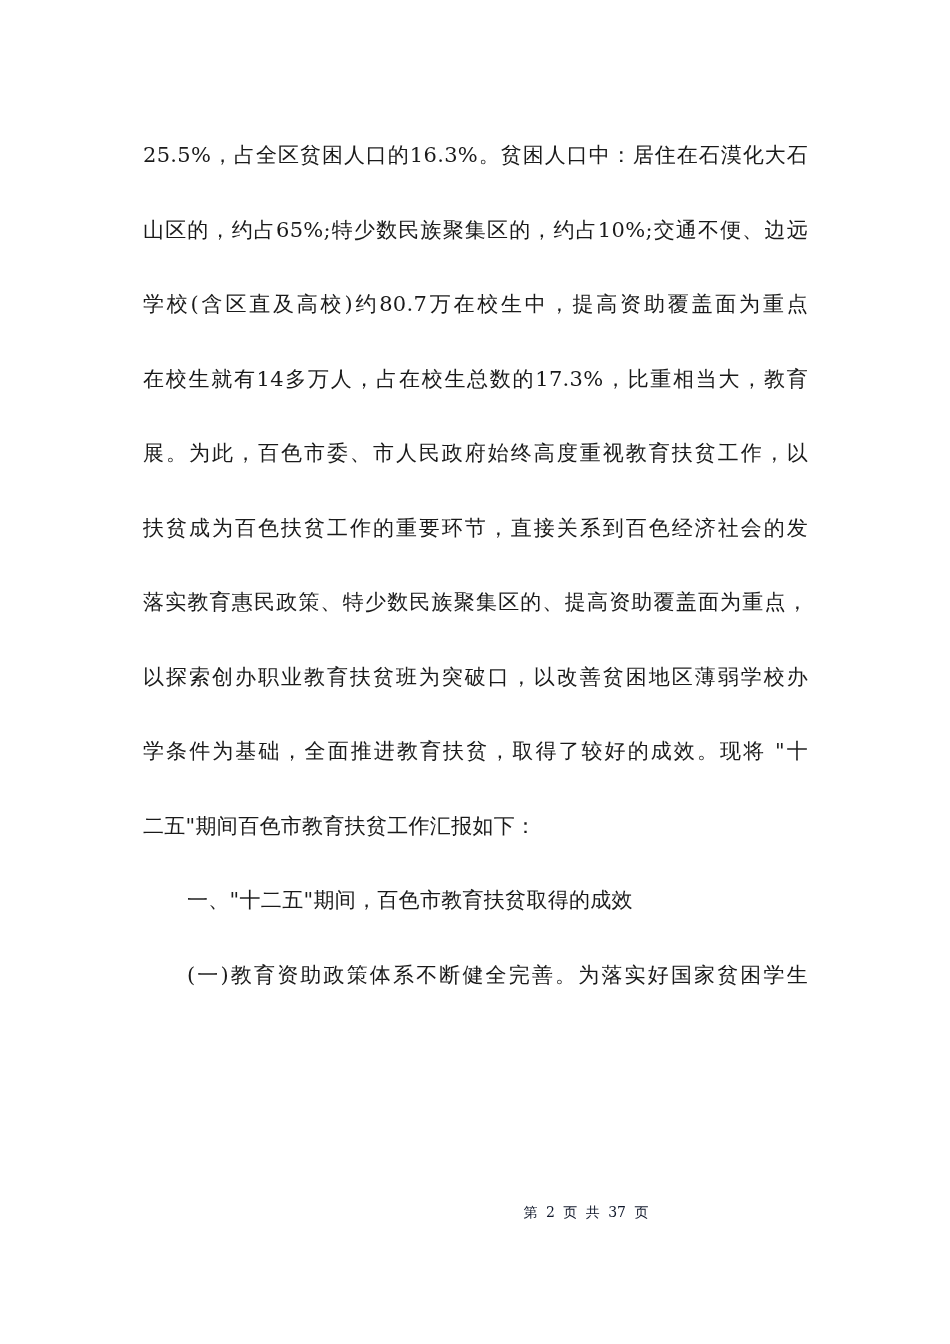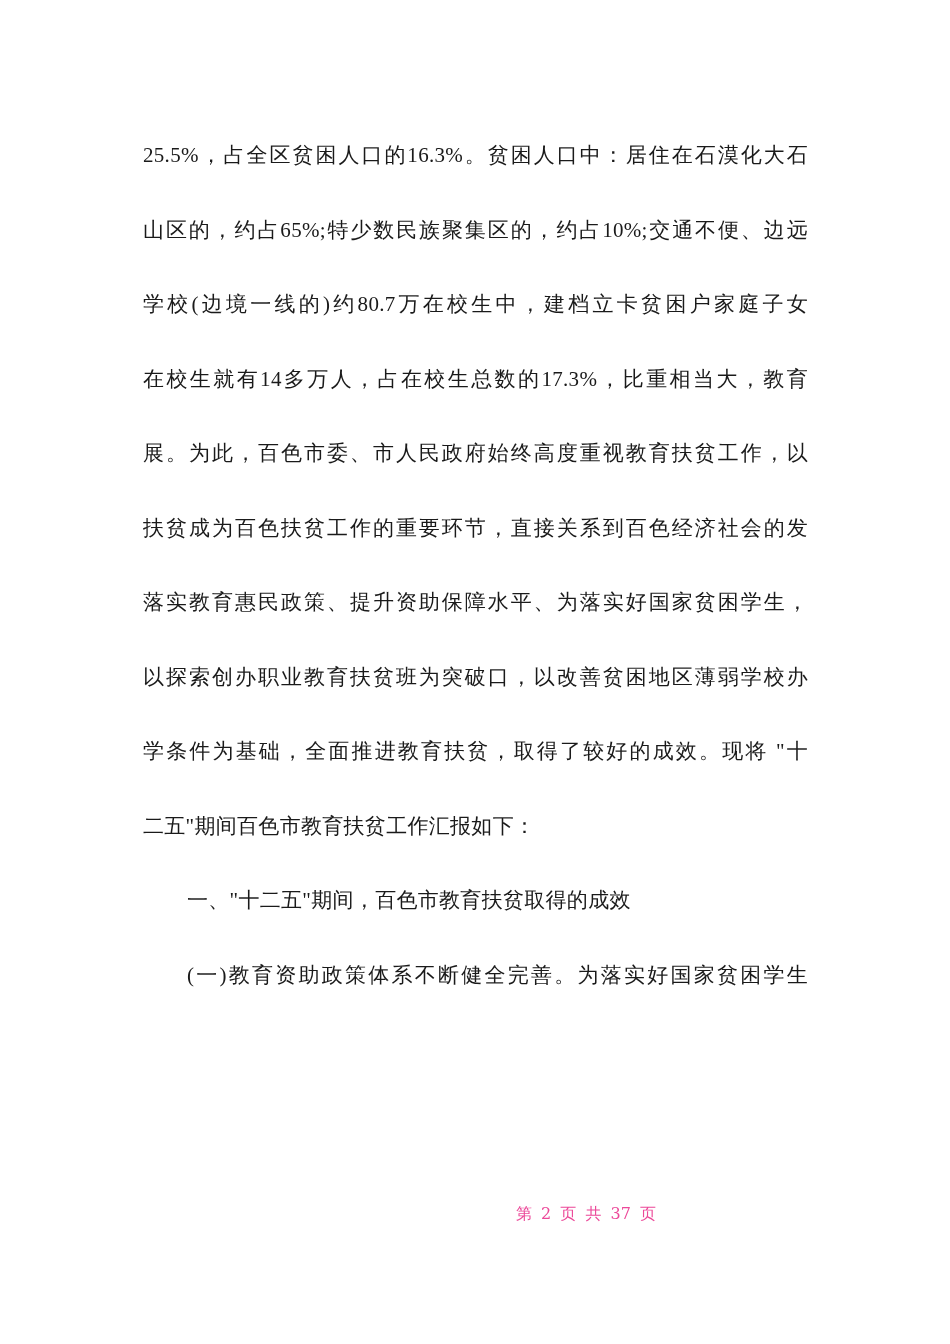--- a/index.html
+++ b/index.html
@@ -31,54 +31,53 @@
     }
     .line {
       display: block;
       height: 74.5px;
       line-height: 38px;
       font-size: 21px;
       white-space: nowrap;
       text-align: justify;
       text-align-last: justify;
       letter-spacing: 0.3px;
-      font-family: Liberation Serif, serif;
     }
     .line.last {
       text-align-last: left;
     }
     .line.indent {
       padding-left: 44px;
     }
     .footer {
       position: absolute;
       left: 0;
       width: 950px;
       top: 1204px;
       text-align: center;
-      font-size: 16px;
-      color: #ec4899;
+      font-size: 14px;
+      color: #0f172a;
       padding-left: 222px;
       box-sizing: border-box;
       font-family: "DejaVu Serif", "Liberation Serif", serif;
       word-spacing: 4px;
     }
   </style>
 </head>
 <body>
 
 <div class="page">
   <div class="body-text">
     <span class="line">25.5%，占全区贫困人口的16.3%。贫困人口中：居住在石漠化大石</span>
     <span class="line">山区的，约占65%;特少数民族聚集区的，约占10%;交通不便、边远</span>
-    <span class="line">学校(边境一线的)约80.7万在校生中，建档立卡贫困户家庭子女</span>
+    <span class="line">学校(含区直及高校)约80.7万在校生中，提高资助覆盖面为重点</span>
     <span class="line">在校生就有14多万人，占在校生总数的17.3%，比重相当大，教育</span>
     <span class="line">展。为此，百色市委、市人民政府始终高度重视教育扶贫工作，以</span>
     <span class="line">扶贫成为百色扶贫工作的重要环节，直接关系到百色经济社会的发</span>
-    <span class="line">落实教育惠民政策、提升资助保障水平、为落实好国家贫困学生，</span>
+    <span class="line">落实教育惠民政策、特少数民族聚集区的、提高资助覆盖面为重点，</span>
     <span class="line">以探索创办职业教育扶贫班为突破口，以改善贫困地区薄弱学校办</span>
     <span class="line">学条件为基础，全面推进教育扶贫，取得了较好的成效。现将 "十</span>
     <span class="line last">二五"期间百色市教育扶贫工作汇报如下：</span>
     <span class="line last indent">一、"十二五"期间，百色市教育扶贫取得的成效</span>
     <span class="line indent">(一)教育资助政策体系不断健全完善。为落实好国家贫困学生</span>
   </div>
 
   <div class="footer">第 2 页 共 37 页</div>
 </div>
 

